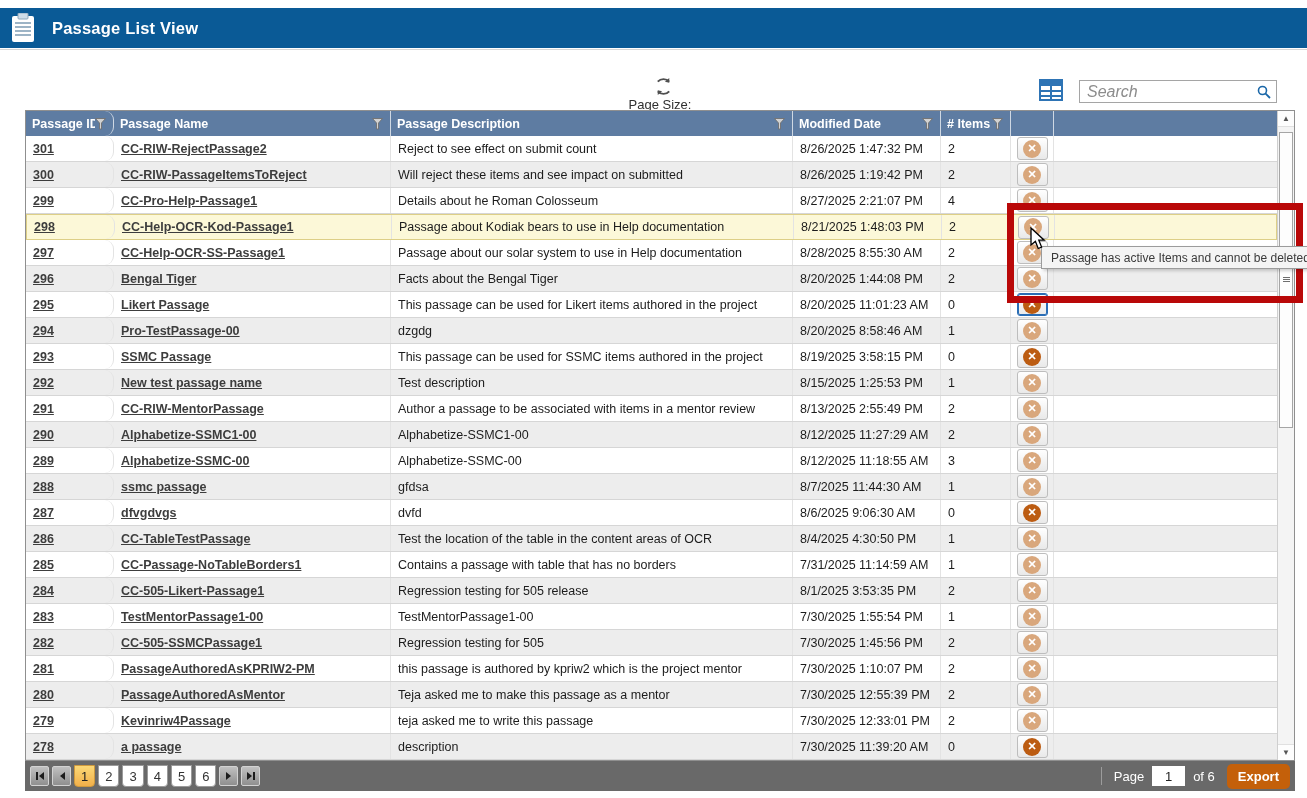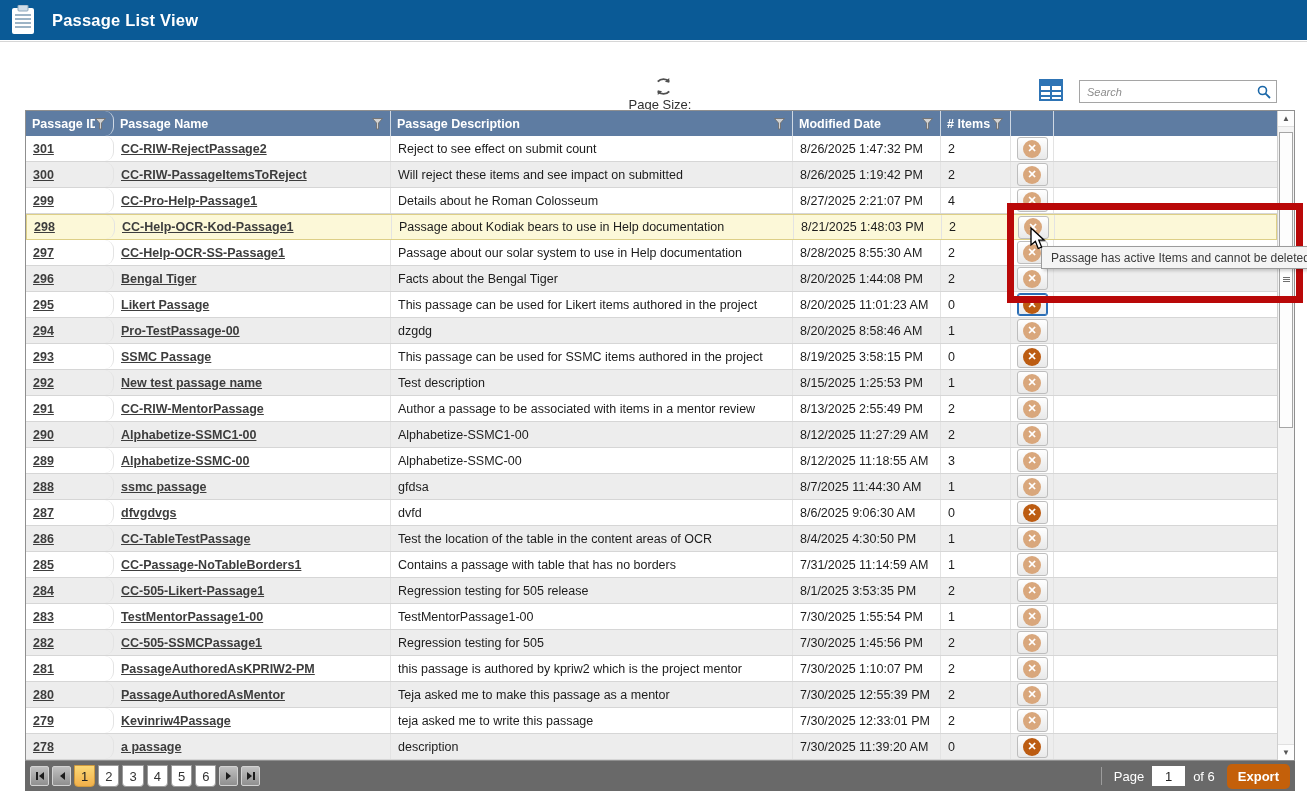--- a/index.html
+++ b/index.html
@@ -1,40 +1,40 @@
 <!DOCTYPE html>
 <html><head>
 <meta charset="utf-8">
 <style>
   * { box-sizing: border-box; margin: 0; padding: 0; }
   html,body { width:1307px; height:798px; background:#ffffff; overflow:hidden;
               font-family:"Liberation Sans", sans-serif; }
 
   
-  .titlebar { position:absolute; left:0; top:0; width:1307px; height:40px;
+  .titlebar { position:absolute; left:0; top:8px; width:1307px; height:40px;
               background:#0a5a96; display:flex; align-items:center;
               box-shadow:0 1px 0 #ffffff, 0 2px 0 #d6d6d6; }
   .titlebar .appicon { margin-left:11px; display:flex; }
   .titlebar .apptitle { color:#ffffff; font-size:16.5px; font-weight:bold; margin-left:17px; letter-spacing:.2px; }
 
   
   .toolbar { position:absolute; left:25px; top:76px; width:1270px; height:30px;
              display:flex; align-items:center; font-size:13px; color:#303030;flex-direction:column; }
   .tsep { width:1px; height:22px; background:#cfcfcf; margin:0 12px; }
   .refresh-btn { width:24px; height:24px; display:flex; align-items:center; justify-content:center; cursor:pointer; margin-left:6px; }
   .psel { width:70px; height:24px; border:1px solid #737373; background:#fff; display:flex;
           align-items:center; padding-left:9px; margin-left:9px; color:#1f3a5f; font-size:13px; }
   .psel .chev { margin-left:auto; margin-right:6px; color:#555; font-size:10px; }
   .trows-val { margin-left:8px; color:#1a1a1a; }
   .filterbtn { margin-left:14px; background:#bd5c0a; color:#fff; font-size:13px;
                padding:6px 24px; border:none; border-radius:2px; cursor:pointer; }
   .tbl-icon { position:absolute; right:232px; top:3px; cursor:pointer; }
   .searchwrap { position:absolute; right:18px; top:4px; width:198px; height:23px;
                 border:1px solid #a5a5a5; background:#fff; display:flex; align-items:center; }
-  .searchwrap input { flex:1; border:none; outline:none; font-style:italic; font-size:11px;
+  .searchwrap input { flex:1; border:none; outline:none; font-style:italic; font-size:16px;
                       color:#0f766e; padding-left:7px; font-family:"Liberation Sans",sans-serif; width:100%; }
   .searchwrap input::placeholder { color:#8c8c8c; font-style:italic; }
   .searchwrap .mag { margin-right:5px; display:flex; cursor:pointer; }
 
   
   .grid { position:absolute; left:25px; top:110px; width:1270px; height:651px;
           border:1px solid #8f8f8f; background:#fff; }
   .hrow { display:flex; width:1251px; height:25px; background:#5e7ca2; }
   .hcell { display:flex; align-items:center; color:#fff; font-size:12.5px; font-weight:600;
            padding-left:6px; border-right:1px solid rgba(255,255,255,.7); cursor:pointer; }

